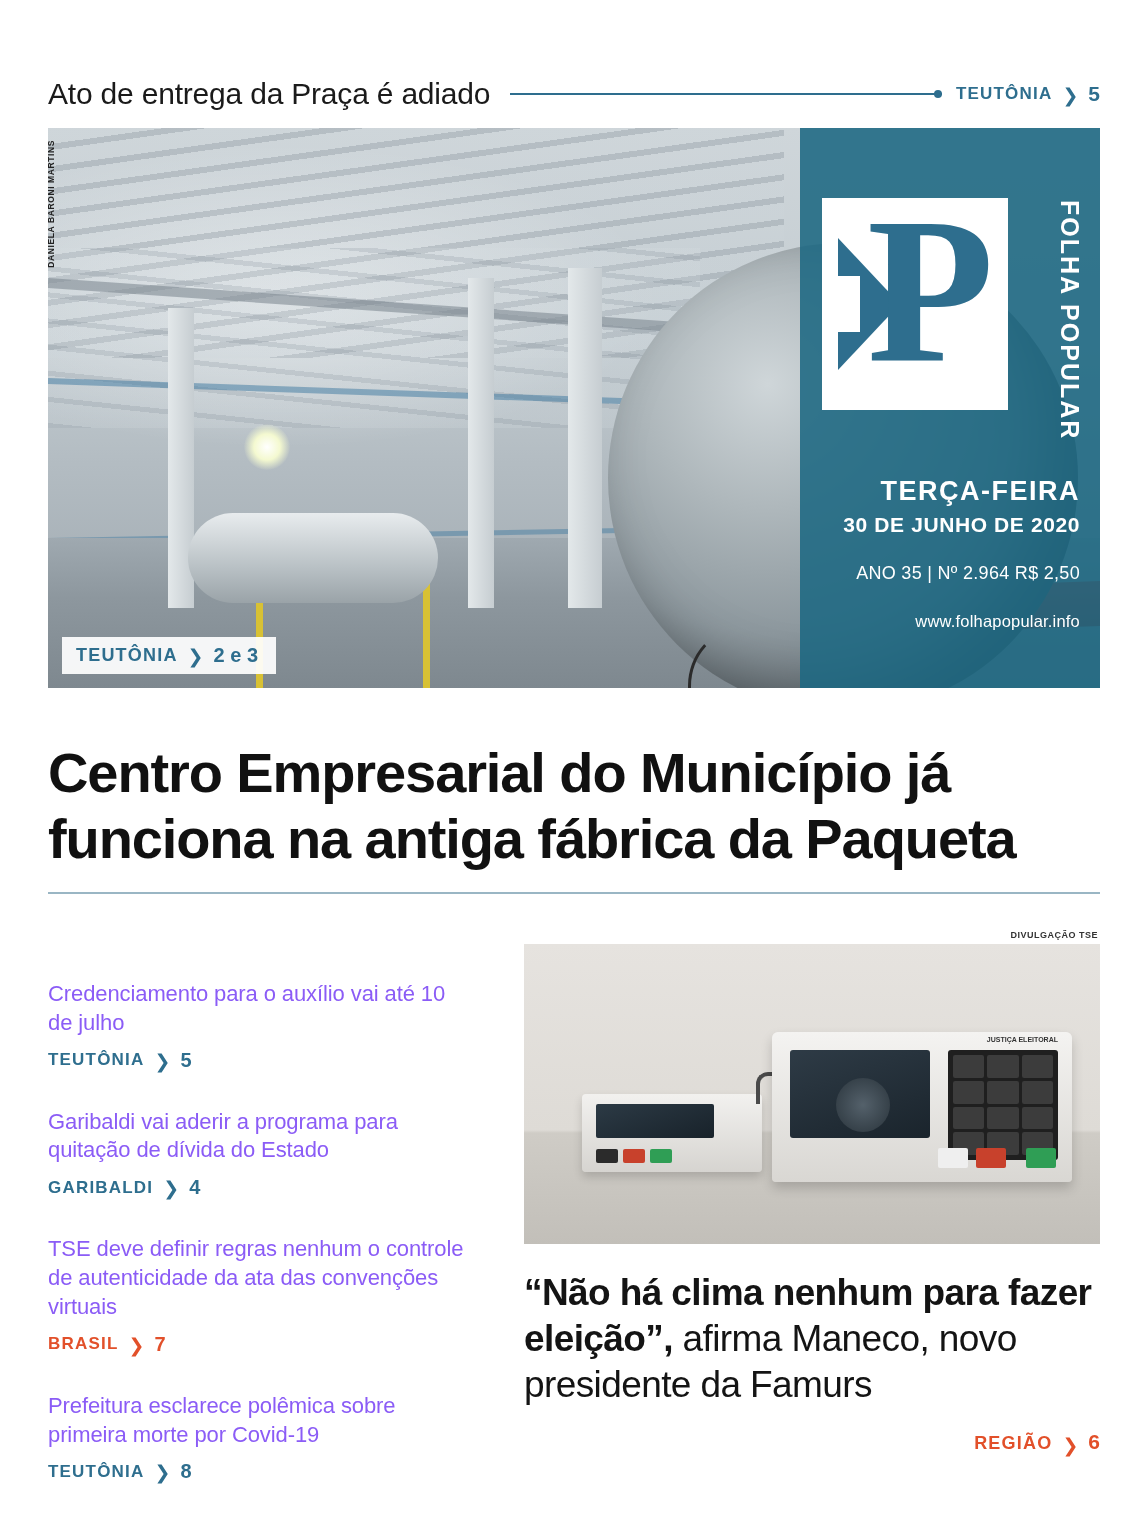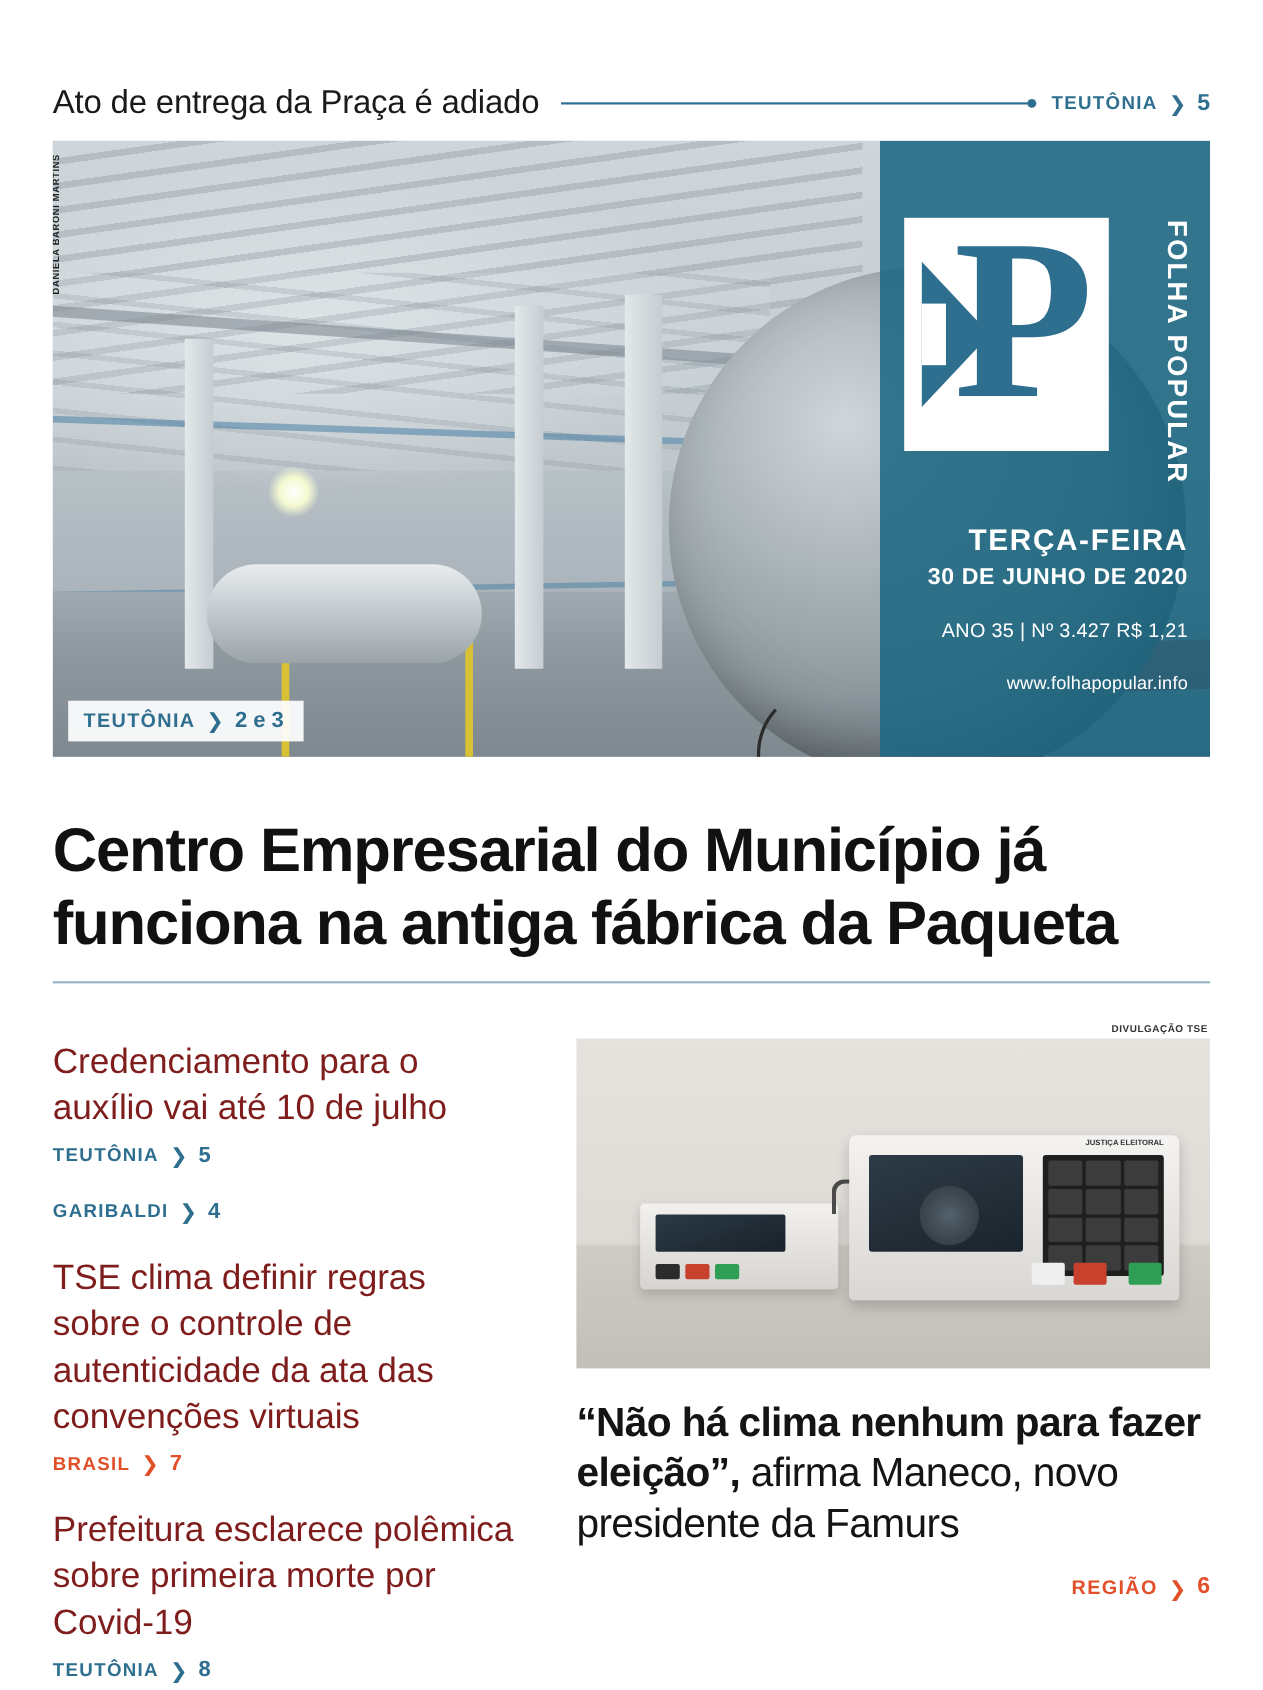--- a/index.html
+++ b/index.html
@@ -320,25 +320,26 @@
 
   
   .briefs {
     position: absolute;
     left: 48px;
     top: 944px;
     width: 420px;
   }
   .brief { margin-bottom: 28px; }
   .brief-title {
-    font-size: 32px;
+    font-size: 22px;
     line-height: 1.31;
     font-weight: 400;
-    color: #7f1d1d;
+    color: #8b5cf6;
     letter-spacing: -0.1px;
+    margin-top: 36px;
   }
   .brief-tag {
     margin-top: 11px;
     display: flex;
     align-items: center;
   }
   .brief-tag .sec-label { font-size: 17px; }
   .brief-tag .sec-page { font-size: 20px; }
   .t-blue .sec-label, .t-blue .sec-arrow, .t-blue .sec-page { color: #2e6e8e; }
   .t-red .sec-label, .t-red .sec-arrow, .t-red .sec-page { color: #e2502a; }
@@ -537,21 +538,21 @@
 
   <div class="masthead">
     <div class="mast-logo">
       <span class="mast-logo-arrow"></span>
       <span class="mast-logo-p">P</span>
     </div>
     <div class="mast-vertical">FOLHA POPULAR</div>
     <div class="mast-date-wrap">
       <div class="mast-weekday">TERÇA-FEIRA</div>
       <div class="mast-date">30 DE JUNHO DE 2020</div>
-      <div class="mast-issue">ANO 35 | Nº 3.427 R$ 1,21</div>
+      <div class="mast-issue">ANO 35 | Nº 2.964 R$ 2,50</div>
       <div class="mast-site">www.folhapopular.info</div>
     </div>
   </div>
 
   <div class="hero-tag">
     <span class="sec-label">TEUTÔNIA</span>
     <span class="sec-arrow">❯</span>
     <span class="sec-page">2 e 3</span>
   </div>
 </div>
@@ -565,29 +566,30 @@
   <div class="brief">
     <div class="brief-title">Credenciamento para o auxílio vai até 10 de julho</div>
     <div class="brief-tag t-blue">
       <span class="sec-label">TEUTÔNIA</span>
       <span class="sec-arrow">❯</span>
       <span class="sec-page">5</span>
     </div>
   </div>
 
   <div class="brief">
+    <div class="brief-title">Garibaldi vai aderir a programa para quitação de dívida do Estado</div>
     <div class="brief-tag t-blue">
       <span class="sec-label">GARIBALDI</span>
       <span class="sec-arrow">❯</span>
       <span class="sec-page">4</span>
     </div>
   </div>
 
   <div class="brief">
-    <div class="brief-title">TSE clima definir regras sobre o controle de autenticidade da ata das convenções virtuais</div>
+    <div class="brief-title">TSE deve definir regras nenhum o controle de autenticidade da ata das convenções virtuais</div>
     <div class="brief-tag t-red">
       <span class="sec-label">BRASIL</span>
       <span class="sec-arrow">❯</span>
       <span class="sec-page">7</span>
     </div>
   </div>
 
   <div class="brief">
     <div class="brief-title">Prefeitura esclarece polêmica sobre primeira morte por Covid-19</div>
     <div class="brief-tag t-blue">

